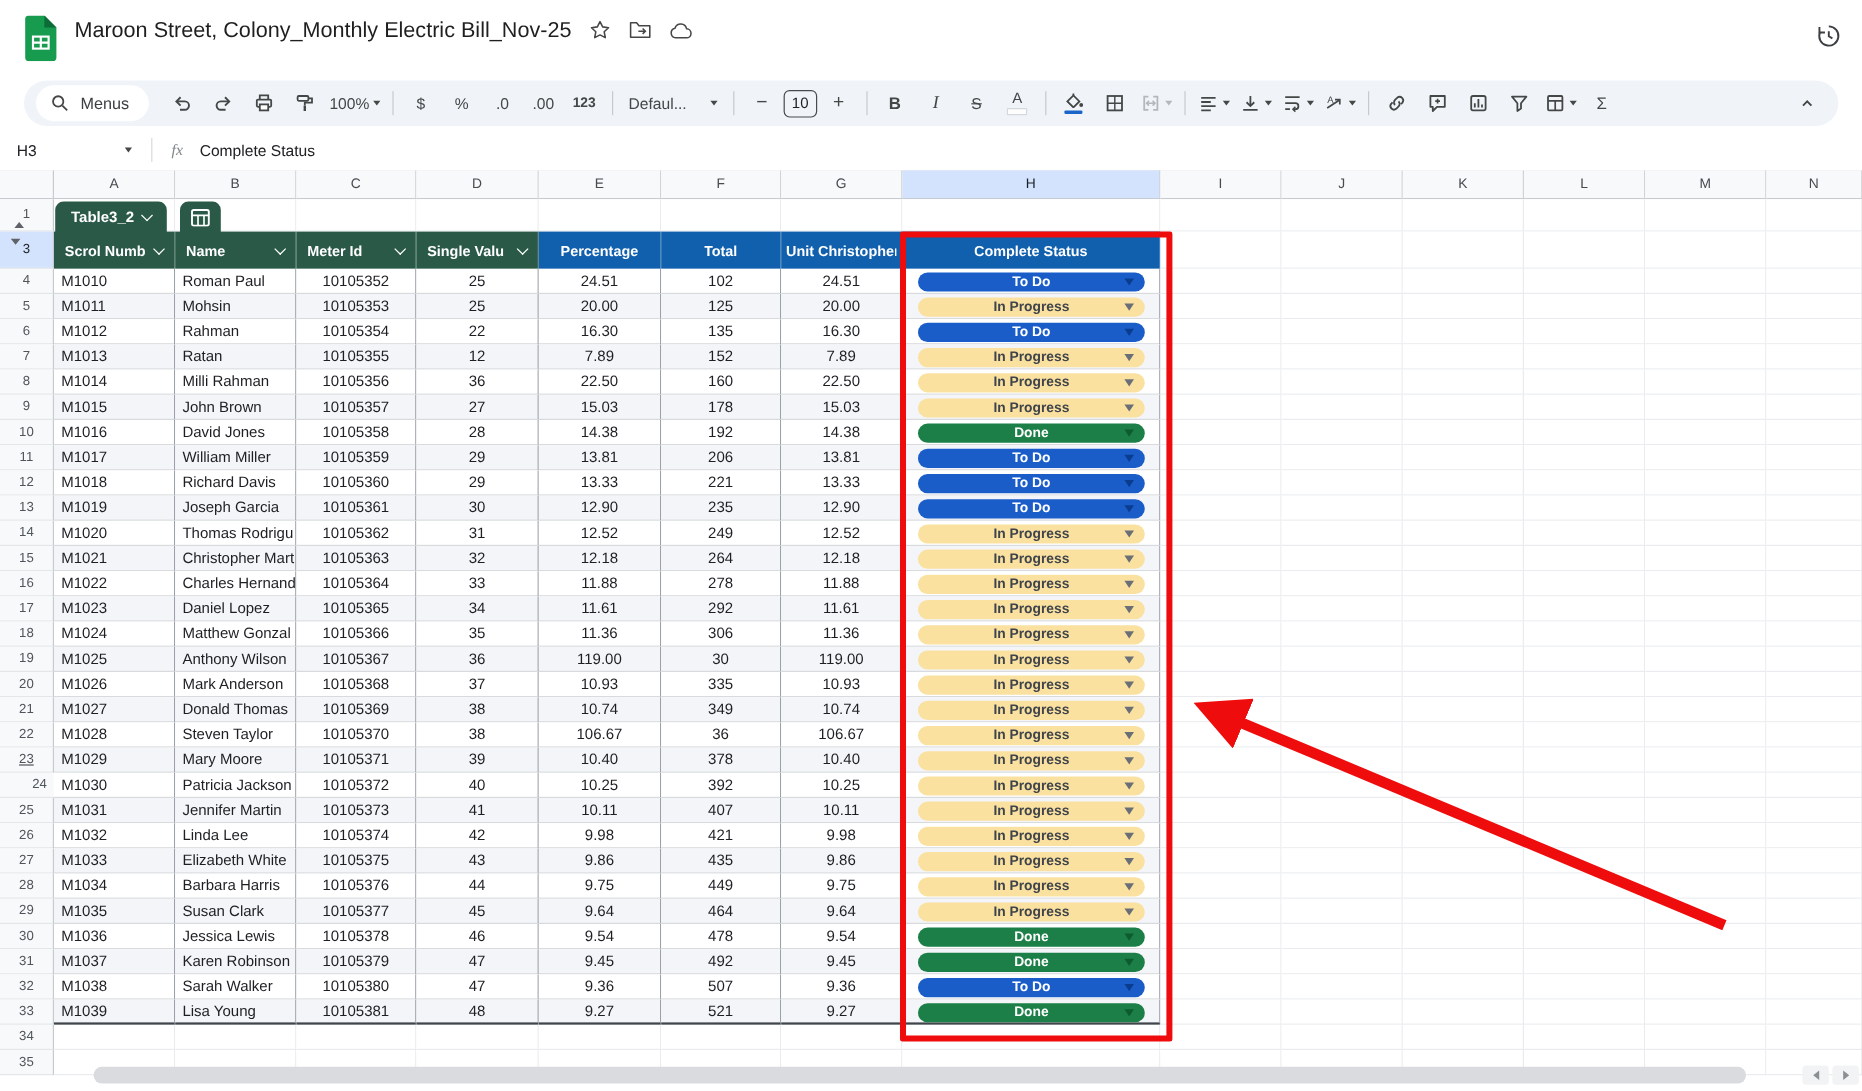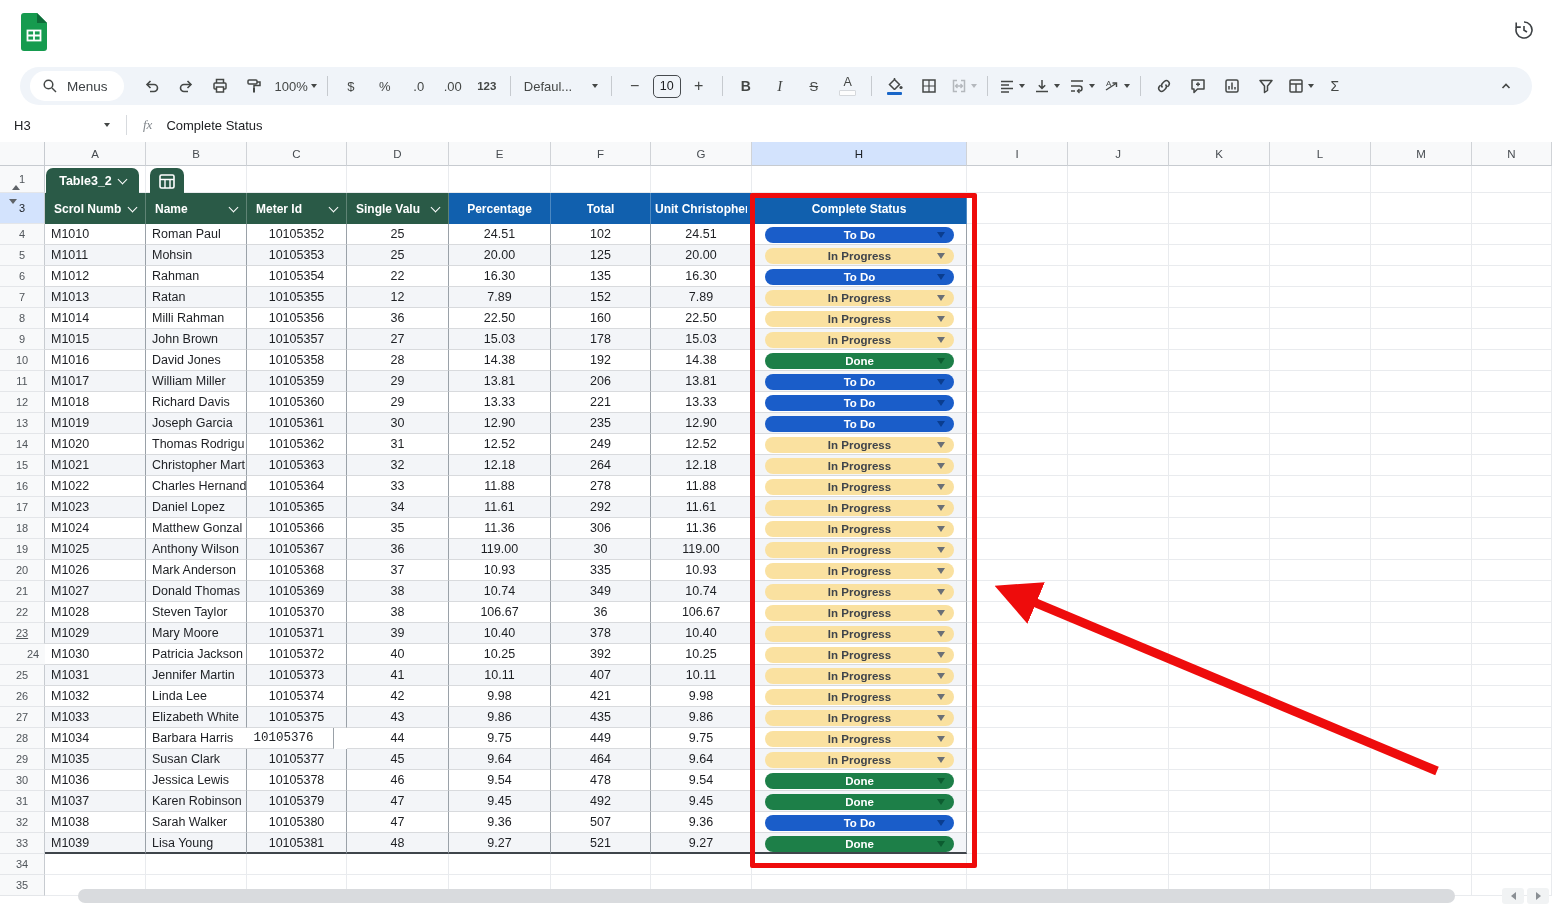--- a/index.html
+++ b/index.html
@@ -114,20 +114,39 @@
 <div class="screen">
 
   <div class="titlebar">
     <svg class="logo" width="28" height="38" viewBox="0 0 28 38">
       <path d="M17 0H4a3 3 0 0 0-3 3v32a3 3 0 0 0 3 3h20a3 3 0 0 0 3-3V10z" fill="#169b4f"></path>
       <path d="M17 0v10h10z" fill="#0d6b38"></path>
       <rect x="7.5" y="17.5" width="13" height="10" fill="none" stroke="#fff" stroke-width="1.8"></rect>
       <path d="M7.5 22.5h13M14 17.5v10" stroke="#fff" stroke-width="1.8"></path>
     </svg>
     <div class="title-block">
+      <div class="title-row">
+        <span class="doc-title">Maroon Street, Colony_Monthly Electric Bill_Nov-25</span>
+        <span class="title-ic">
+          <svg width="18" height="18" viewBox="0 0 18 18">
+              <path d="M9 2l2.2 4.4 4.9.7-3.6 3.4.9 4.9L9 13.1l-4.4 2.3.9-4.9L1.9 7.1l4.9-.7z" fill="none" stroke="#444746" stroke-width="1.3" stroke-linejoin="round"></path>
+            </svg>
+        </span>
+        <span class="title-ic">
+          <svg width="19" height="16" viewBox="0 0 19 16">
+              <path d="M1.5 2h5l2 2.5h9V14h-16z" fill="none" stroke="#444746" stroke-width="1.3" stroke-linejoin="round"></path>
+              <path d="M8 9h5.5M11.5 6.8L13.8 9l-2.3 2.2" fill="none" stroke="#444746" stroke-width="1.3"></path>
+            </svg>
+        </span>
+        <span class="title-ic">
+          <svg width="20" height="15" viewBox="0 0 20 15">
+              <path d="M5 13.5a4 4 0 0 1-.5-7.9A5 5 0 0 1 14.2 6 3.6 3.6 0 0 1 14 13.5z" fill="none" stroke="#444746" stroke-width="1.3" stroke-linejoin="round"></path>
+            </svg>
+        </span>
+      </div>
     </div>
     <span class="history-ic">
       <svg width="24" height="24" viewBox="0 0 24 24">
           <path d="M12 4a8 8 0 1 1-7.4 5" fill="none" stroke="#3c4043" stroke-width="1.6"></path>
           <path d="M4.2 4.5v4.6h4.6" fill="none" stroke="#3c4043" stroke-width="1.6"></path>
           <path d="M12 8v4.2l3 1.8" fill="none" stroke="#3c4043" stroke-width="1.6"></path>
         </svg>
     </span>
   </div>
 
@@ -895,21 +914,21 @@
       <div class="cell al" style="left: 1068px; top: 707px; width: 101px; height: 21px;"></div>
       <div class="cell al" style="left: 1169px; top: 707px; width: 101px; height: 21px;"></div>
       <div class="cell al" style="left: 1270px; top: 707px; width: 101px; height: 21px;"></div>
       <div class="cell al" style="left: 1371px; top: 707px; width: 101px; height: 21px;"></div>
       <div class="cell al" style="left: 1472px; top: 707px; width: 80px; height: 21px;"></div>
       <div class="gut" style="left: 0px; top: 728px; width: 45px; height: 21px;">
         <span>28</span>
       </div>
       <div class="cell al tc" style="left: 45px; top: 728px; width: 101px; height: 21px;">M1034</div>
       <div class="cell al tc" style="left: 146px; top: 728px; width: 101px; height: 21px;">Barbara Harris</div>
-      <div class="cell ac tc" style="left: 234px; top: 728px; width: 100px; height: 21px; font-family: Liberation Mono, monospace;">10105376</div>
+      <div class="cell ac tc" style="left: 247px; top: 728px; width: 100px; height: 21px;">10105376</div>
       <div class="cell ac tc" style="left: 347px; top: 728px; width: 102px; height: 21px;">44</div>
       <div class="cell ac tc" style="left: 449px; top: 728px; width: 102px; height: 21px;">9.75</div>
       <div class="cell ac tc" style="left: 551px; top: 728px; width: 100px; height: 21px;">449</div>
       <div class="cell ac tc" style="left: 651px; top: 728px; width: 101px; height: 21px;">9.75</div>
       <div class="cell ac tc" style="left: 752px; top: 728px; width: 215px; height: 21px;">
         <div class="chip" style="background: rgb(250, 225, 160); color: rgb(63, 68, 75);">
           <span>In Progress</span>
           <span class="chip-arrow" style="border-top-color: rgb(106, 111, 118);"></span>
         </div>
       </div>

